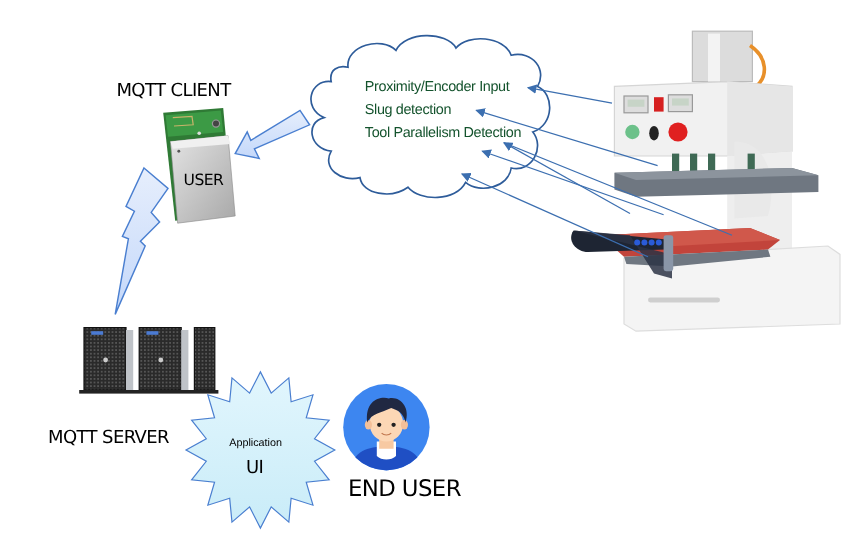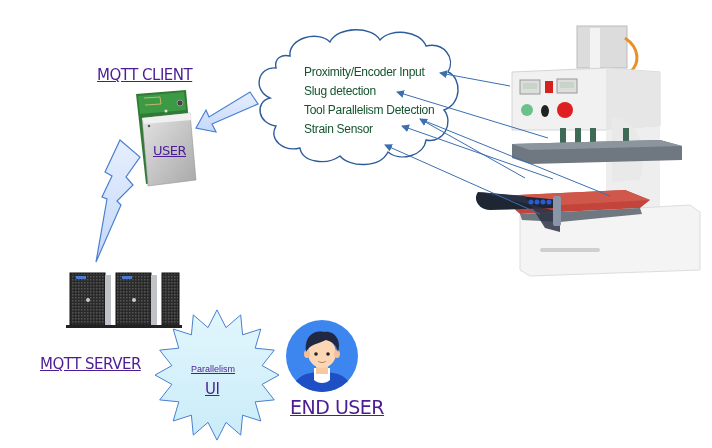--- a/index.html
+++ b/index.html
@@ -1,18 +1,18 @@
 <!DOCTYPE html>
 <html><head>
 <meta charset="utf-8">
 <style>
   html, body { margin: 0; padding: 0; background: #ffffff; }
   body { width: 712px; height: 448px; position: relative; overflow: hidden; font-family: "Liberation Sans", sans-serif; }
   #canvas { position: absolute; left: 0; top: 0; width: 712px; height: 448px; }
-  .lbl { position: absolute; color: #4c1d95; font-family: "DejaVu Sans", sans-serif; white-space: nowrap; letter-spacing: -0.5px; text-decoration: underline; }
+  .lbl { position: absolute; color: #000000; font-family: "DejaVu Sans", sans-serif; white-space: nowrap; letter-spacing: -0.5px; }
   .cloud-text { position: absolute; font-family: "Liberation Sans", sans-serif; font-size: 12px; color: #14532d; line-height: 19px; letter-spacing: -0.3px; }
   .cloud-text div { white-space: nowrap; }
 </style>
 </head>
 <body>
 
 <svg id="canvas" viewBox="0 0 712 448">
   <defs>
     <linearGradient id="boltGrad" x1="0" y1="0" x2="0" y2="1">
       <stop offset="0" stop-color="#e6eefc"></stop>
@@ -157,22 +157,21 @@
       <circle cx="316" cy="354" r="1.8" fill="#222"></circle>
       <circle cx="328" cy="354" r="1.8" fill="#222"></circle>
       <path d="M318,361 C320,363 324,363 326,361" fill="none" stroke="#c2784f" stroke-width="1"></path>
     </g>
   </g>
 </svg>
 
 <div class="lbl" style="left:97px; top:66px; font-size:15px;">MQTT CLIENT</div>
 <div class="lbl" style="left:153px; top:143px; font-size:13px;">USER</div>
 <div class="lbl" style="left:40px; top:355px; font-size:15px;">MQTT SERVER</div>
-<div class="lbl" style="left:191px; top:364px; font-size:9px; font-family:'Liberation Sans', sans-serif; letter-spacing:0;">Parallelism</div>
+<div class="lbl" style="left:191px; top:364px; font-size:9px; font-family:'Liberation Sans', sans-serif; letter-spacing:0;">Application</div>
 <div class="lbl" style="left:205px; top:380px; font-size:15px;">UI</div>
 <div class="lbl" style="left:290px; top:396px; font-size:19px;">END USER</div>
 
 <div class="cloud-text" style="left:304px; top:63px;">
   <div>Proximity/Encoder  Input</div>
   <div>Slug  detection</div>
   <div>Tool  Parallelism  Detection</div>
-  <div>Strain  Sensor</div>
 </div>
 
 </body></html>

